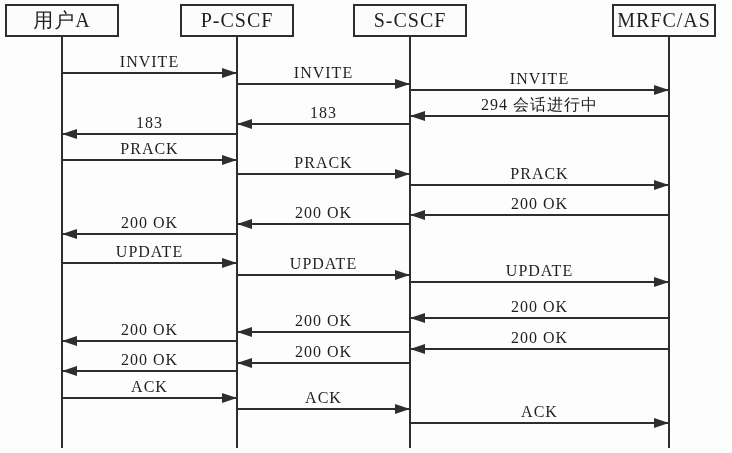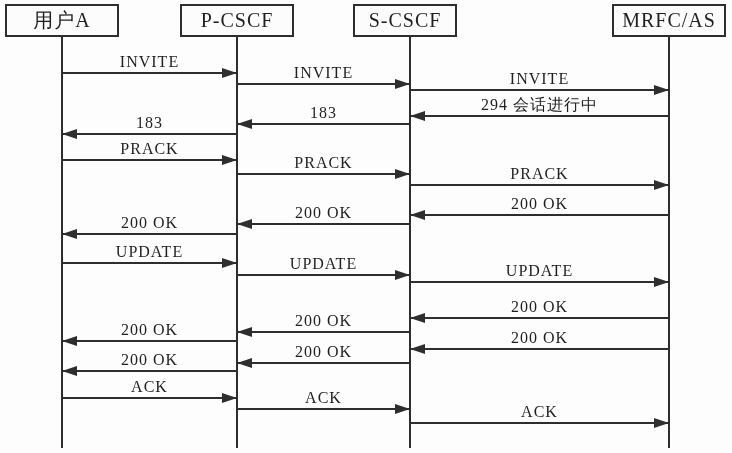--- a/index.html
+++ b/index.html
@@ -66,25 +66,25 @@
 <div id="diagram">
   <div id="actors">
       <div class="actor-box" style="left: 5px; top: 4px; width: 114px; height: 33px;">
         <span>用户A</span>
       </div>
       <div class="lifeline" style="left: 61px; top: 37px; height: 411px;"></div>
       <div class="actor-box" style="left: 180px; top: 4px; width: 114px; height: 33px;">
         <span>P-CSCF</span>
       </div>
       <div class="lifeline" style="left: 236px; top: 37px; height: 411px;"></div>
-      <div class="actor-box" style="left: 353px; top: 4px; width: 104px; height: 33px; text-align: right;">
+      <div class="actor-box" style="left: 353px; top: 4px; width: 114px; height: 33px; text-align: right;">
         <span>S-CSCF</span>
       </div>
       <div class="lifeline" style="left: 409px; top: 37px; height: 411px;"></div>
-      <div class="actor-box" style="left: 612px; top: 4px; width: 114px; height: 33px;">
+      <div class="actor-box" style="left: 612px; top: 4px; width: 104px; height: 33px;">
         <span>MRFC/AS</span>
       </div>
       <div class="lifeline" style="left: 668px; top: 37px; height: 411px;"></div>
     </div>
   <div id="messages">
       <div class="msg-line" style="left: 62px; top: 72px; width: 175px;"></div>
       <div class="arrowhead right" style="top: 68px; left: 222px;"></div>
       <div class="msg-label" style="left: 149.5px; top: 53px;">INVITE</div>
       <div class="msg-line" style="left: 237px; top: 83px; width: 173px;"></div>
       <div class="arrowhead right" style="top: 79px; left: 395px;"></div>

